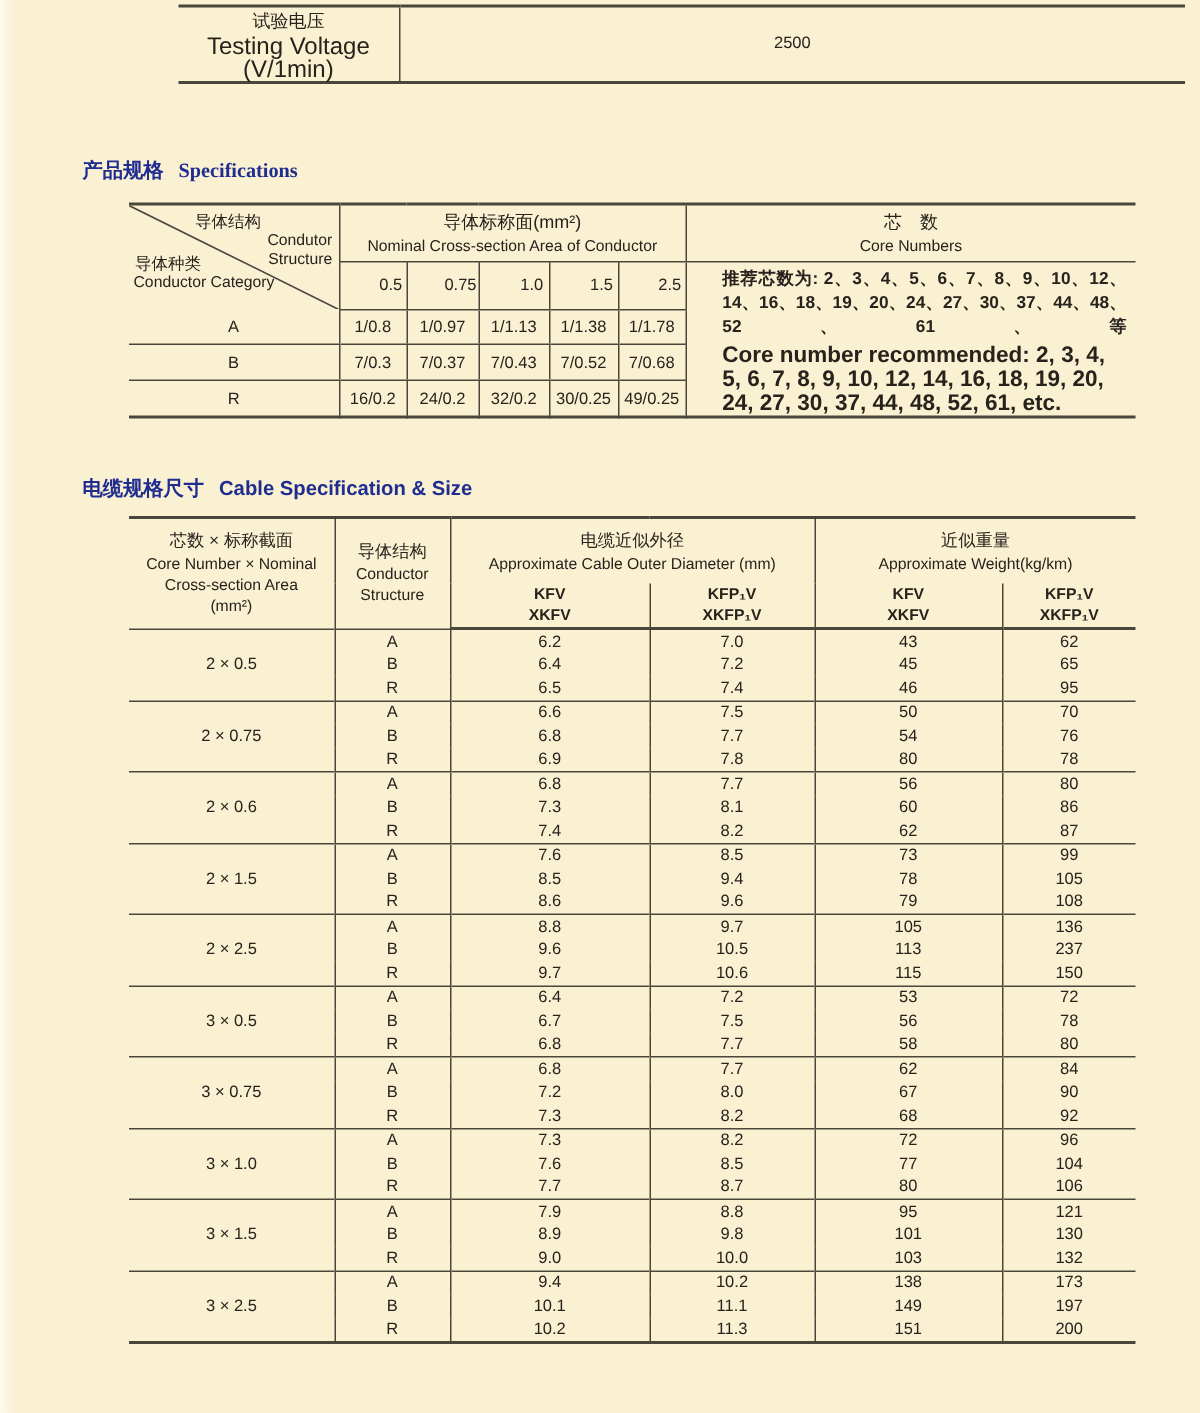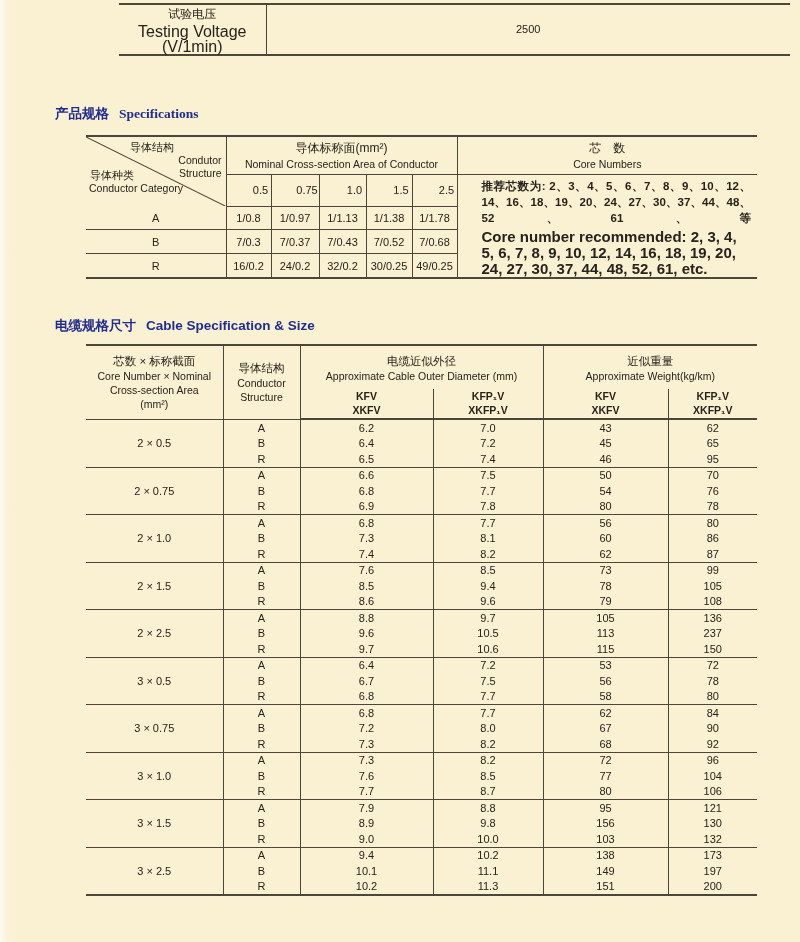--- a/index.html
+++ b/index.html
@@ -261,21 +261,21 @@
           <td>76</td>
         </tr>
         <tr>
           <td>R</td>
           <td>6.9</td>
           <td>7.8</td>
           <td>80</td>
           <td>78</td>
         </tr>
         <tr class="gfirst">
-          <td class="size" rowspan="3">2 × 1.0</td>
+          <td class="size" rowspan="3">2 × 0.6</td>
           <td>A</td>
           <td>6.8</td>
           <td>7.7</td>
           <td>56</td>
           <td>80</td>
         </tr>
         <tr>
           <td>B</td>
           <td>7.3</td>
           <td>8.1</td>
@@ -404,21 +404,21 @@
           <td>A</td>
           <td>7.9</td>
           <td>8.8</td>
           <td>95</td>
           <td>121</td>
         </tr>
         <tr>
           <td>B</td>
           <td>8.9</td>
           <td>9.8</td>
-          <td>156</td>
+          <td>101</td>
           <td>130</td>
         </tr>
         <tr>
           <td>R</td>
           <td>9.0</td>
           <td>10.0</td>
           <td>103</td>
           <td>132</td>
         </tr>
         <tr class="gfirst">

